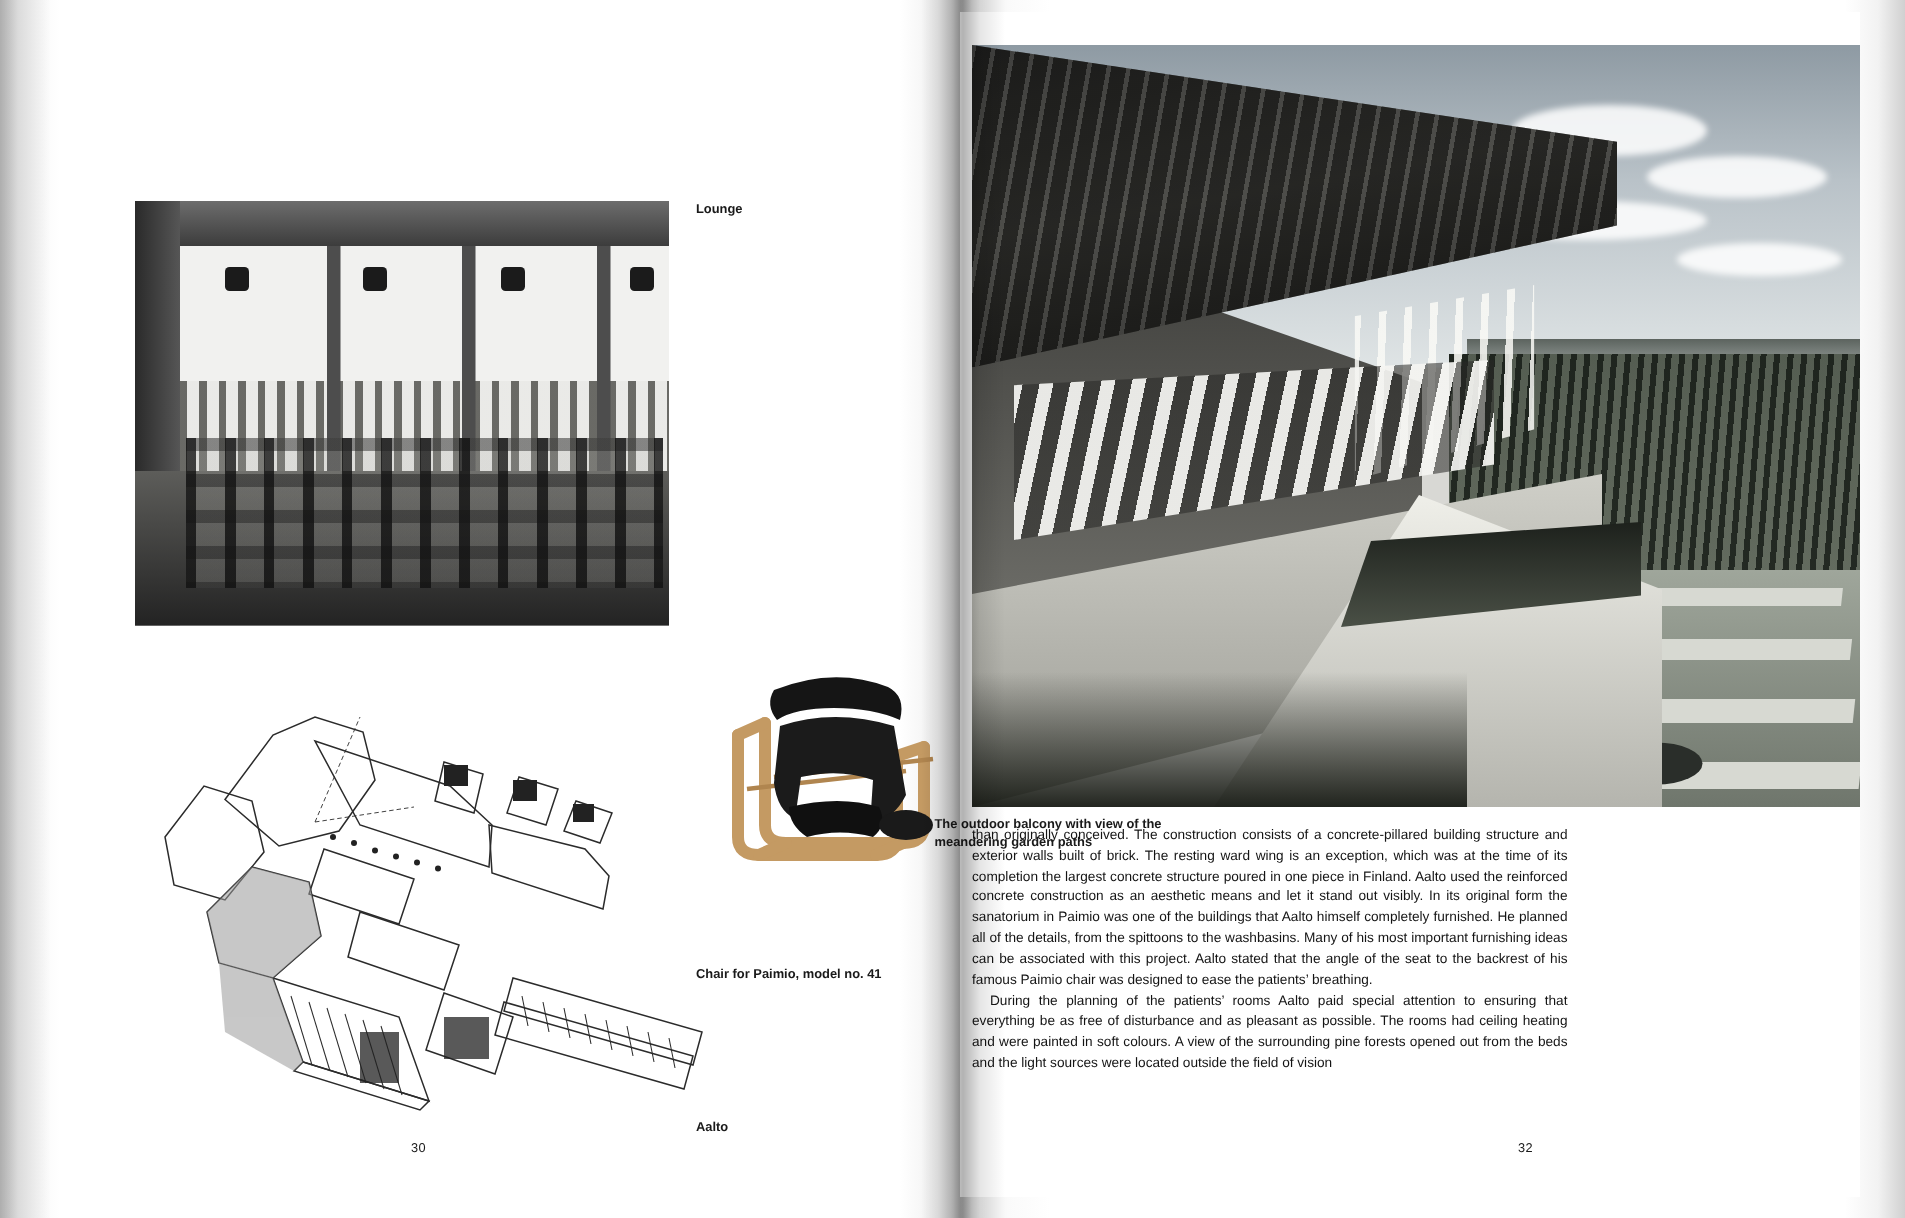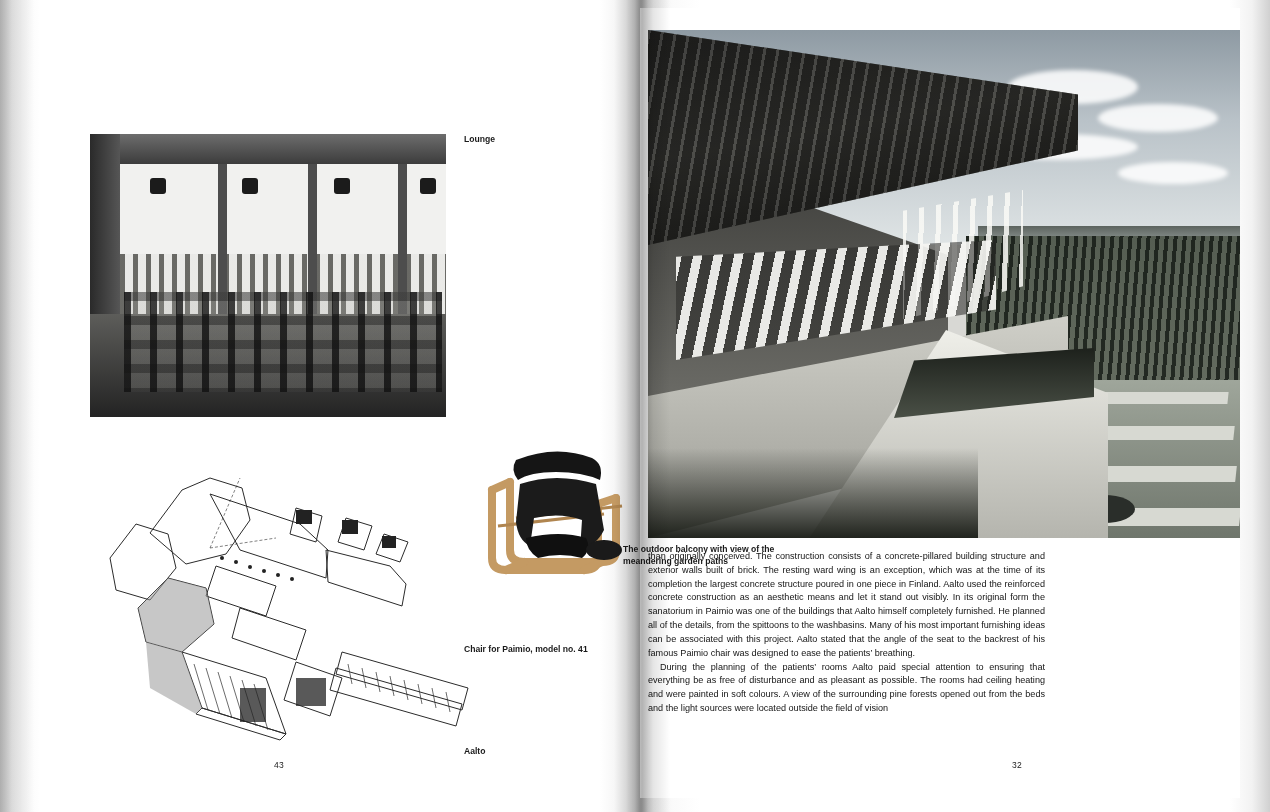--- a/index.html
+++ b/index.html
@@ -360,21 +360,21 @@
 
         <path d="M52 22 Q92 6 128 20 Q140 26 136 42 Q118 34 92 34 Q66 34 54 42 Q46 32 52 22 Z" fill="#151515"></path>
         <path d="M56 46 Q92 34 132 46 L140 92 Q132 108 116 112 L118 82 Q96 74 70 80 L66 108 Q54 102 52 84 Z" fill="#1b1b1b"></path>
         <path d="M62 100 Q96 92 122 100 Q128 112 118 120 Q96 114 74 120 Q62 112 62 100 Z" fill="#101010"></path>
         <ellipse cx="140" cy="112" rx="18" ry="10" fill="#1a1a1a"></ellipse>
       </svg>
     </div>
 
     <div class="cap-chair">Chair for Paimio, model no. 41</div>
     <div class="cap-plan">Aalto</div>
-    <div class="folio-left">43</div>
+    <div class="folio-left">30</div>
   </div>
 
   <div class="page-right">
 
     <div class="photo-balcony">
       <div class="bal-sky"></div>
       <div class="bal-cloud" style="left:360px; top:40px; width:130px; height:34px;"></div>
       <div class="bal-cloud" style="left:450px; top:74px; width:120px; height:28px;"></div>
       <div class="bal-cloud" style="left:330px; top:104px; width:160px; height:26px;"></div>
       <div class="bal-cloud" style="left:470px; top:132px; width:110px; height:22px;"></div>

